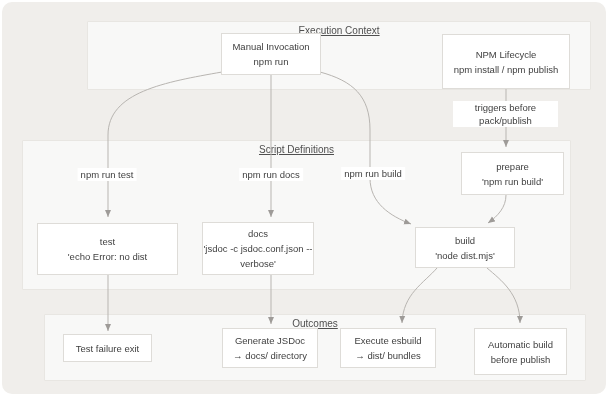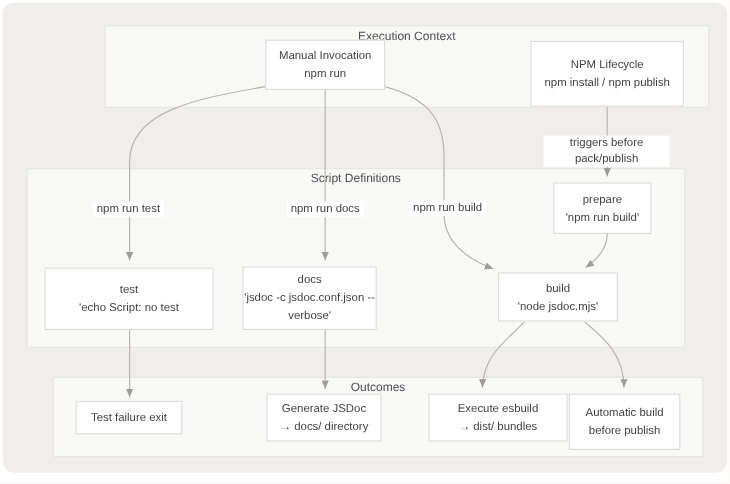--- a/index.html
+++ b/index.html
@@ -17,21 +17,21 @@
   }
   .container{
     position:absolute;
     background:var(--container-bg,#f8f8f7);
     border:1px solid var(--container-border,#e8e6e2);
     border-radius:1px;
   }
   .container-label{
     position:absolute;top:3px;left:0;width:100%;
     text-align:center;
-    font-size:10px;color:var(--label-text,#4f4f4f);
+    font-size:10px;color:var(--label-text,#4f4f4f);text-decoration:underline;
   }
   .edge-layer{position:absolute;left:0;top:0;z-index:2;}
   .edge{fill:none;stroke:var(--line,#b8b5b1);stroke-width:1;}
   .arrowhead{fill:var(--arrow,#9e9b98);}
   .node{
     position:absolute;z-index:3;
     background:var(--node-bg,#fff);
     border:1px solid var(--node-border,#dedcd8);
     display:flex;flex-direction:column;justify-content:center;align-items:center;
     text-align:left;
@@ -43,21 +43,21 @@
     position:absolute;z-index:3;
     transform:translateX(-50%);
     background:var(--node-bg,#fff);
     padding:1px 3px;
     font-size:9.5px;color:var(--text,#3f3f3f);
     white-space:nowrap;
   }
   .edge-label.two-line{
     transform:none;
     text-align:center;line-height:13px;padding:0;
-    display:flex;flex-direction:column;justify-content:center;margin-top:12px;
+    display:flex;flex-direction:column;justify-content:center;
   }
 </style>
 </head>
 <body>
 
 <div id="canvas">
   <div class="card"></div>
 
   <div class="container" style="left:87px;top:21px;width:502px;height:67px">
     <div class="container-label">Execution Context</div>
@@ -91,51 +91,51 @@
   <div class="node" style="left:221px;top:33px;width:100px;height:42px">
     <span>Manual Invocation</span>
     <span>npm run</span>
   </div>
 
   <div class="node" style="left:442px;top:34px;width:128px;height:55px">
     <span>NPM Lifecycle</span>
     <span>npm install / npm publish</span>
   </div>
 
-  <div class="node" style="left:461px;top:152px;width:82px;height:43px">
+  <div class="node" style="left:461px;top:152px;width:103px;height:43px">
     <span>prepare</span>
     <span>'npm run build'</span>
   </div>
 
   <div class="node" style="left:37px;top:223px;width:141px;height:52px">
     <span>test</span>
-    <span>'echo Script: no test</span>
+    <span>'echo Error: no dist</span>
   </div>
 
   <div class="node" style="left:202px;top:222px;width:112px;height:53px">
     <span>docs</span>
     <span>'jsdoc -c jsdoc.conf.json --</span>
     <span>verbose'</span>
   </div>
 
   <div class="node" style="left:415px;top:227px;width:100px;height:41px">
     <span>build</span>
-    <span>'node jsdoc.mjs'</span>
+    <span>'node dist.mjs'</span>
   </div>
 
   <div class="node" style="left:63px;top:334px;width:89px;height:28px">
     <span>Test failure exit</span>
   </div>
 
   <div class="node" style="left:222px;top:328px;width:96px;height:40px">
     <span>Generate JSDoc</span>
     <span>→ docs/ directory</span>
   </div>
 
-  <div class="node" style="left:357px;top:328px;width:116px;height:40px">
+  <div class="node" style="left:340px;top:328px;width:96px;height:40px">
     <span>Execute esbuild</span>
     <span>→ dist/ bundles</span>
   </div>
 
   <div class="node" style="left:474px;top:328px;width:93px;height:47px">
     <span>Automatic build</span>
     <span>before publish</span>
   </div>
 
   <div class="edge-label" style="left:107px;top:168px">npm run test</div>

